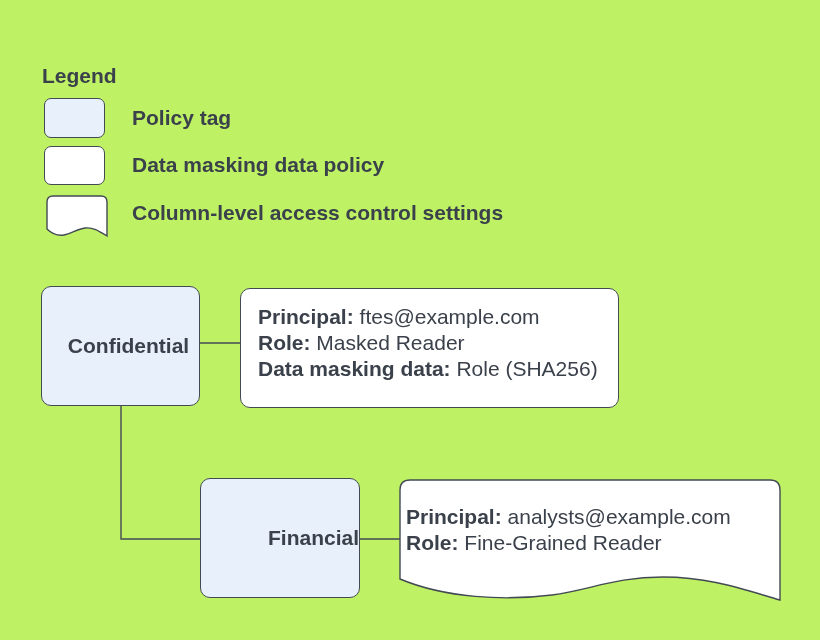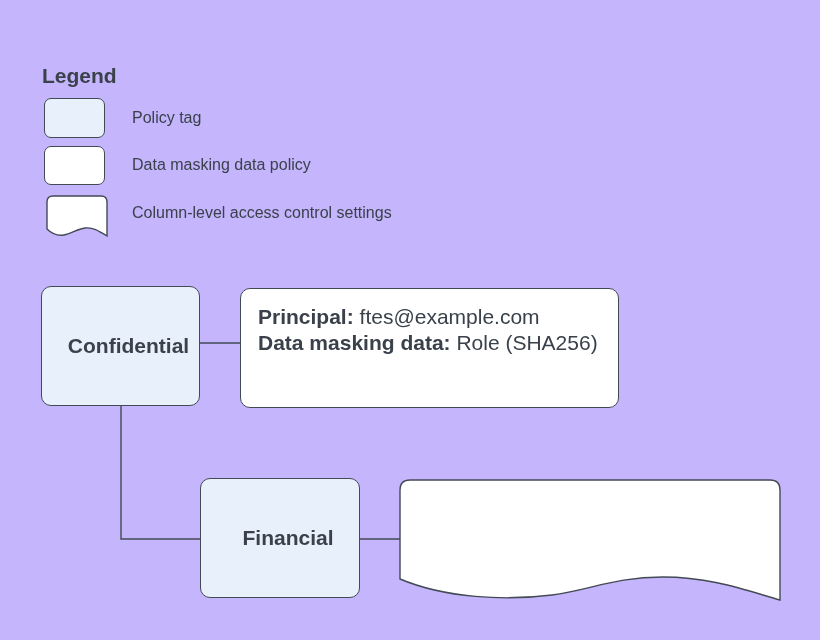--- a/index.html
+++ b/index.html
@@ -4,21 +4,21 @@
 <style>
   html, body {
     margin: 0;
     padding: 0;
     background: #ffffff;
   }
   .canvas {
     position: relative;
     width: 820px;
     height: 640px;
-    background: #c4b5fd;
+    background: #bef264;
     font-family: "Liberation Sans", "DejaVu Sans", sans-serif;
     color: #3a414b;
     overflow: hidden;
   }
   .svg-layer {
     position: absolute;
     left: 0;
     top: 0;
     width: 820px;
     height: 640px;
@@ -28,22 +28,22 @@
     left: 42px;
     top: 63px;
     font-size: 21px;
     font-weight: bold;
     line-height: 26px;
     white-space: nowrap;
   }
   .legend-label {
     position: absolute;
     left: 132px;
-    font-size: 16px;
-    font-weight: normal;
+    font-size: 21px;
+    font-weight: bold;
     line-height: 26px;
     white-space: nowrap;
   }
   .swatch {
     position: absolute;
     left: 44px;
     width: 61px;
     border: 1.4px solid #434a54;
     border-radius: 7px;
     box-sizing: border-box;
@@ -104,21 +104,26 @@
 
   <div class="legend-label" style="top:152px;">Data masking data policy</div>
 
   <div class="node blue tag" style="left:41px; top:286px; width:159px; height:120px;">
     <span>Confidential</span>
   </div>
 
   <div class="node" style="left:240px; top:288px; width:379px; height:120px;"></div>
   <div class="textlines" style="left:246px; top:304px;margin-left:12px;">
     <div class="line"><b>Principal:</b> <span>ftes@example.com</span></div>
+    <div class="line"><b>Role:</b> <span>Masked Reader</span></div>
     <div class="line"><b>Data masking data:</b> <span>Role (SHA256)</span></div>
   </div>
 
-  <div class="node blue tag" style="left:200px; top:478px; width:160px; height:120px;">
+  <div class="node blue tag" style="left:200px; top:478px; width:160px; height:120px;justify-content:flex-end;">
     <span>Financial</span>
   </div>
 
+  <div class="textlines" style="left:406px; top:504px;">
+    <div class="line"><b>Principal:</b> <span>analysts@example.com</span></div>
+    <div class="line"><b>Role:</b> <span>Fine-Grained Reader</span></div>
+  </div>
 
 </div>
 
 </body></html>

